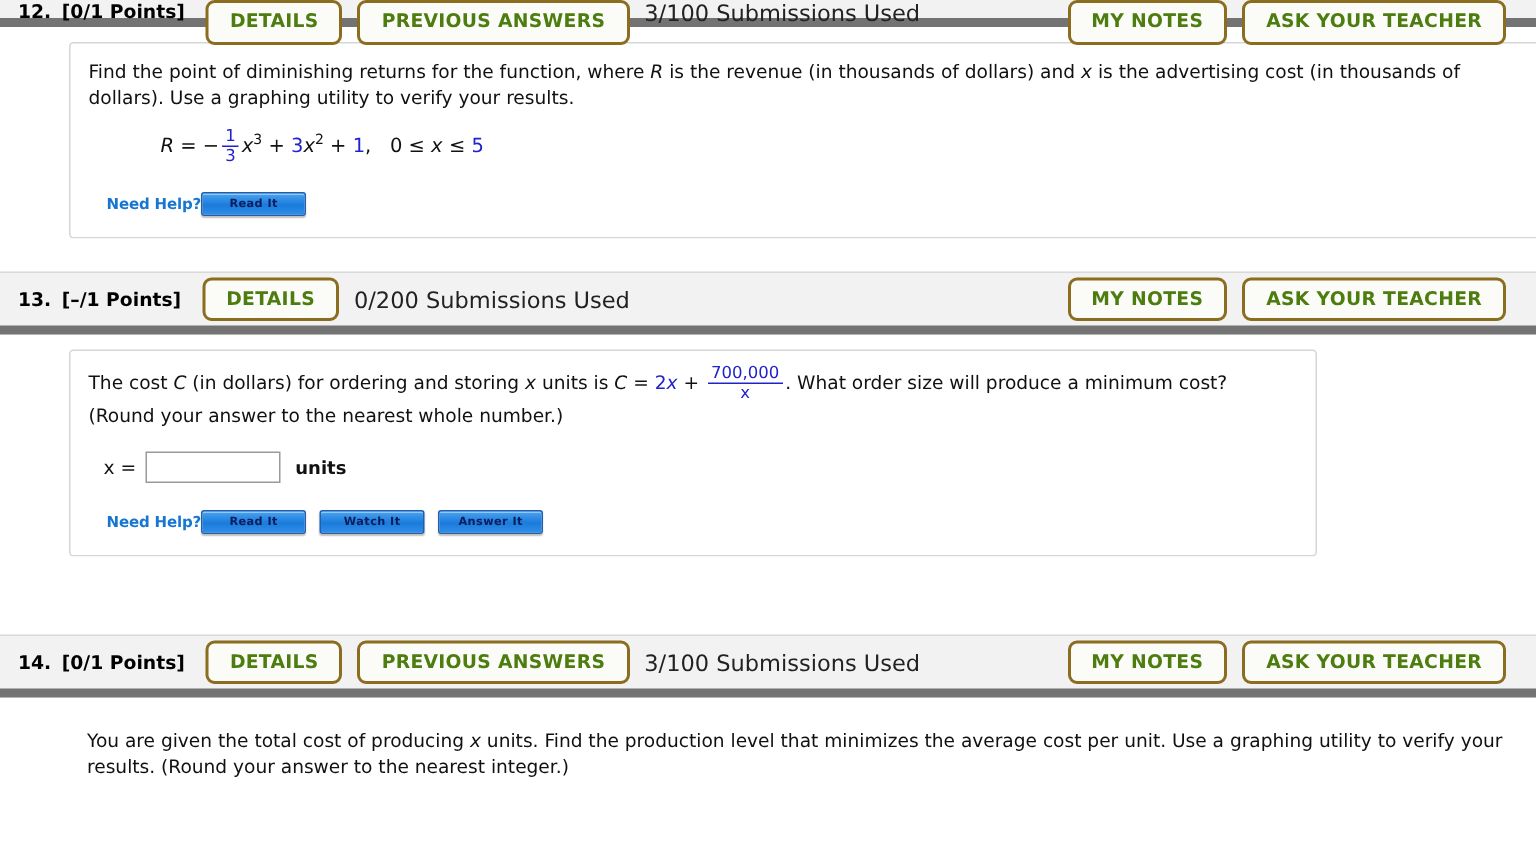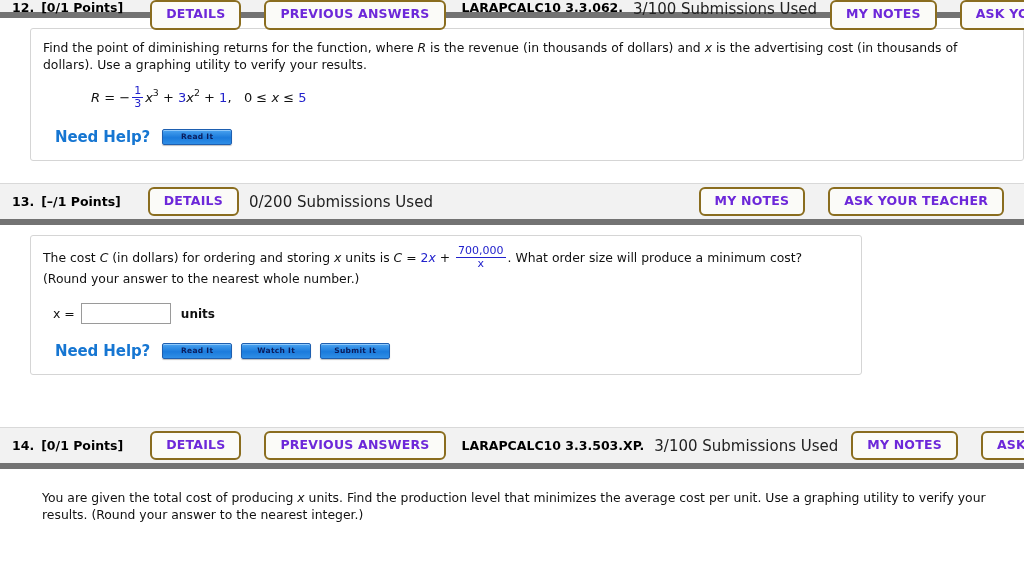--- a/index.html
+++ b/index.html
@@ -44,50 +44,49 @@
     font-weight: bold;
     font-size: 12.5px;
     color: #000;
     margin-right: 14px;
     white-space: nowrap;
   }
   .pill {
     border: 2px solid #8a6d1f;
     border-radius: 6px;
     background: #fbfbf8;
-    color: #6d28d9;
+    color: #4d7c0f;
     font-weight: bold;
     font-size: 12.5px;
     letter-spacing: 0.2px;
     padding: 6px 14px 7px 14px;
     margin-right: 10px;
     white-space: nowrap;
     line-height: 1;
     cursor: pointer;
-    margin-left: 13px;
   }
   .q-code {
     font-weight: bold;
     font-size: 12.5px;
     color: #000;
     margin-left: 6px;
     margin-right: 10px;
     white-space: nowrap;
   }
   .q-subs {
     font-size: 15px;
     color: #222;
     white-space: nowrap;
   }
   .spacer { flex: 1 1 auto; }
 
   
   .q-body-wrap {
     background: #ffffff;
-    padding: 0 0 0 0;
+    padding: 0 0 0 16px;
   }
   .q-card {
     margin: 10px 0 0 30px;
     border: 1px solid #d5d5d5;
     border-radius: 3px;
     background: #ffffff;
     box-sizing: border-box;
     padding: 10px 12px 12px 12px;
   }
   .q-card.wide { width: 994px; }
@@ -155,22 +154,22 @@
 
   
   .needhelp-row {
     display: flex;
     align-items: center;
     margin: 18px 0 2px 12px;
   }
   .needhelp-label {
     color: #1676d2;
     font-weight: bold;
-    font-size: 15px;
-    margin-right: 12px;
+    font-size: 10px;
+    margin-right: 0;
     letter-spacing: -0.1px;
     text-align: right;
   }
   .helpbtn {
     width: 68px;
     height: 14px;
     margin-right: 9px;
     border: 1px solid #1e5fb0;
     border-radius: 2px;
     background: linear-gradient(#4aa3f0, #1b7bdc 55%, #2f8ee6);
@@ -205,21 +204,20 @@
   .gap.big { height: 52px; }
 </style>
 </head>
 <body>
 
 <div class="q-header clipped-top">
   <span class="q-num">12.</span>
   <span class="q-points">[0/1 Points]</span>
   <span class="pill">DETAILS</span>
   <span class="pill">PREVIOUS ANSWERS</span>
-  <span class="q-code">LARAPCALC10 3.3.062.</span>
   <span class="q-subs">3/100 Submissions Used</span>
   <span class="spacer"></span>
   <span class="pill">MY NOTES</span>
   <span class="pill">ASK YOUR TEACHER</span>
 </div>
 
 <div class="q-body-wrap">
   <div class="q-card wide">
     <div class="qtext">
       <span>Find the point of diminishing returns for the function, where </span><i class="v">R</i><span> is the revenue (in thousands of dollars) and </span><i class="v">x</i><span> is the advertising cost (in thousands of dollars). Use a graphing utility to verify your results.</span>
@@ -270,33 +268,32 @@
     <div class="ansrow">
       <span class="lbl">x  =</span>
       <input class="ansbox wide" type="text" value="" style="">
       <span class="units">units</span>
     </div>
 
     <div class="needhelp-row">
       <span class="needhelp-label">Need Help?</span>
       <span class="helpbtn">Read It</span>
       <span class="helpbtn">Watch It</span>
-      <span class="helpbtn">Submit It</span>
+      <span class="helpbtn">Answer It</span>
     </div>
   </div>
 </div>
 
 <div class="gap big"></div>
 
 <div class="q-header">
   <span class="q-num">14.</span>
   <span class="q-points">[0/1 Points]</span>
   <span class="pill">DETAILS</span>
   <span class="pill">PREVIOUS ANSWERS</span>
-  <span class="q-code">LARAPCALC10 3.3.503.XP.</span>
   <span class="q-subs">3/100 Submissions Used</span>
   <span class="spacer"></span>
   <span class="pill">MY NOTES</span>
   <span class="pill">ASK YOUR TEACHER</span>
 </div>
 
 <div class="q-body-wrap">
   <div class="q-card full">
     <div class="qtext">
       <span>You are given the total cost of producing </span><i class="v">x</i><span> units. Find the production level that minimizes the average cost per unit. Use a graphing utility to verify your results. (Round your answer to the nearest integer.)</span>

